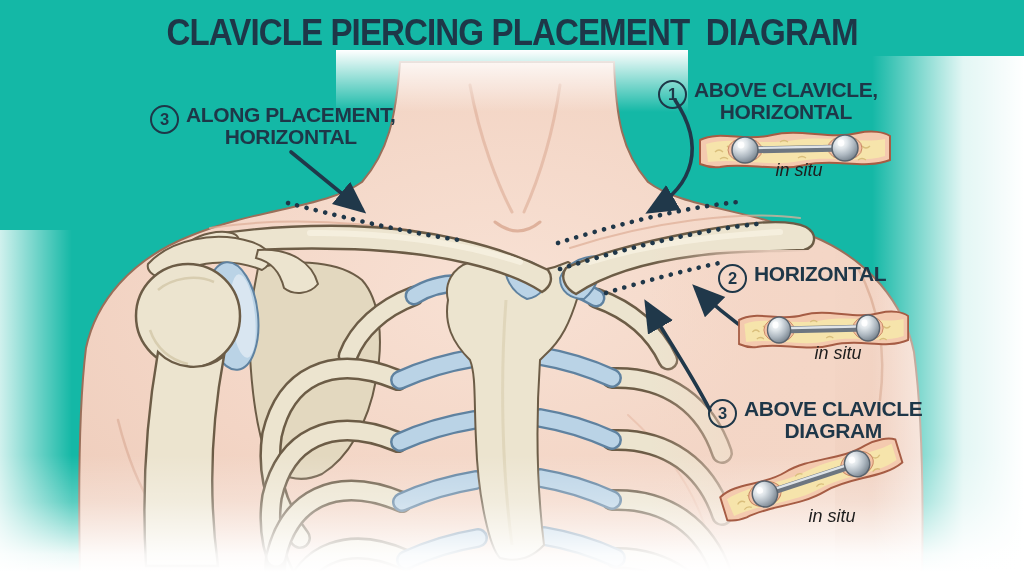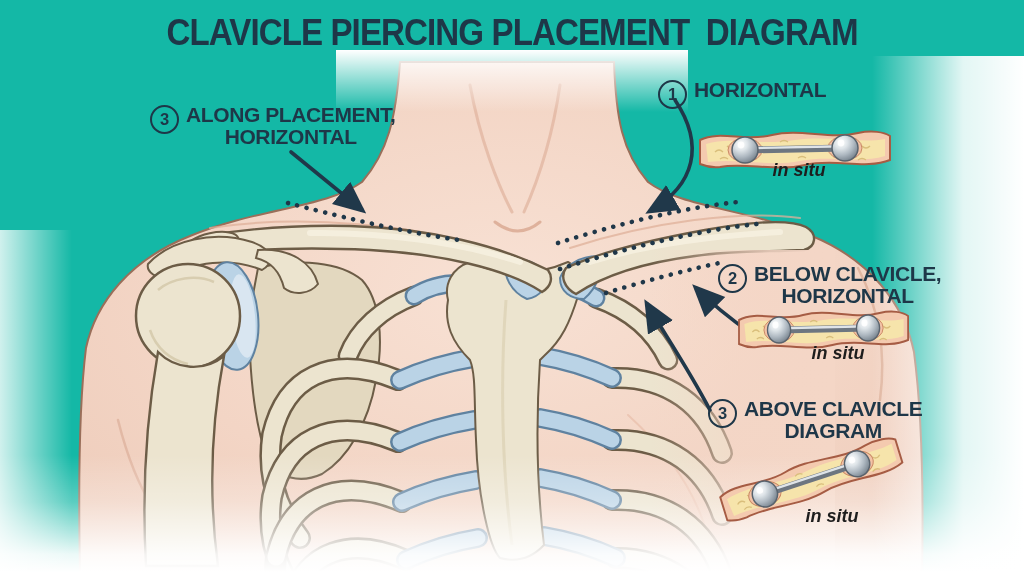--- a/index.html
+++ b/index.html
@@ -9,21 +9,21 @@
   .title{position:absolute;left:0;top:12px;width:1024px;text-align:center;
          color:#1e3748;font-weight:bold;font-size:36px;letter-spacing:-1px;
          transform:scaleX(.92);white-space:pre;}
   .plabel{position:absolute;display:flex;gap:7px;color:#1e3748;}
   .plabel .circ{flex:0 0 auto;width:25px;height:25px;margin-top:1px;border:2.6px solid #1e3748;
       border-radius:50%;display:flex;align-items:center;justify-content:center;
       font-size:16.5px;font-weight:bold;line-height:1;}
   .plabel .lines{display:flex;flex-direction:column;align-items:center;
       font-weight:bold;font-size:21px;line-height:22px;letter-spacing:-.4px;white-space:nowrap;}
   .caption{position:absolute;width:124px;text-align:center;font-style:italic;
-      font-size:18px;color:#1d1d1d;font-weight:bold;}
+      font-size:18px;color:#1d1d1d;}
 </style>
 </head>
 <body>
 
 <div class="stage">
 
 <svg width="1024" height="572" viewBox="0 0 1024 572">
   <defs>
     <radialGradient id="bodyGrad" cx="50%" cy="45%" r="75%">
       <stop offset="0%" stop-color="#f8e1d4"></stop>
@@ -231,28 +231,28 @@
   <span class="circ">3</span>
   <span class="lines">
     <span>ALONG PLACEMENT,</span>
     <span>HORIZONTAL</span>
   </span>
 </div>
 
 <div class="plabel" style="left:658px;top:79px;">
   <span class="circ">1</span>
   <span class="lines">
+    <span>ABOVE CLAVICLE,</span>
     <span>HORIZONTAL</span>
   </span>
 </div>
 
 <div class="plabel" style="left:718px;top:263px;">
   <span class="circ">2</span>
   <span class="lines">
-    <span>BELOW CLAVICLE,</span>
     <span>HORIZONTAL</span>
   </span>
 </div>
 
 <div class="plabel" style="left:708px;top:398px;">
   <span class="circ">3</span>
   <span class="lines">
     <span>ABOVE CLAVICLE</span>
     <span>DIAGRAM</span>
   </span>

